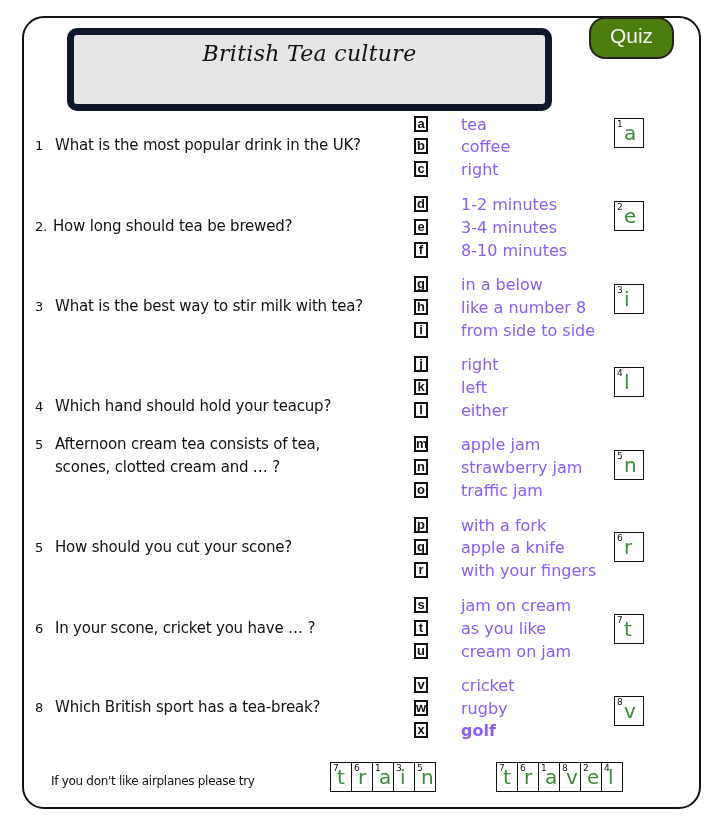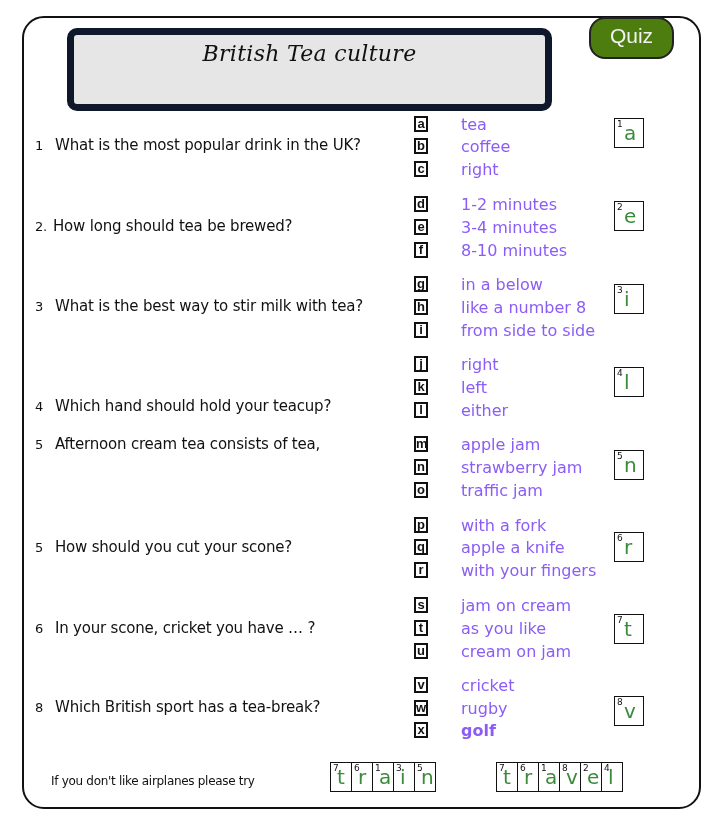--- a/index.html
+++ b/index.html
@@ -257,20 +257,21 @@
   <div class="letter-box">l</div>
   <span class="opt-text">either</span>
 </div>
 <div class="ans-box" style="top:367px">
   <span class="sup">4</span>
   <span class="hand">l</span>
 </div>
 
 <div class="question" style="top:433px">
   <span class="num">5</span><span>Afternoon cream tea consists of tea,</span>
+  <span class="cont">scones, clotted cream and … ?</span>
 </div>
 <div class="opt-row" style="top:433px">
   <div class="letter-box">m</div>
   <span class="opt-text">apple jam</span>
 </div>
 <div class="opt-row" style="top:456px">
   <div class="letter-box">n</div>
   <span class="opt-text">strawberry jam</span>
 </div>
 <div class="opt-row" style="top:479px">

